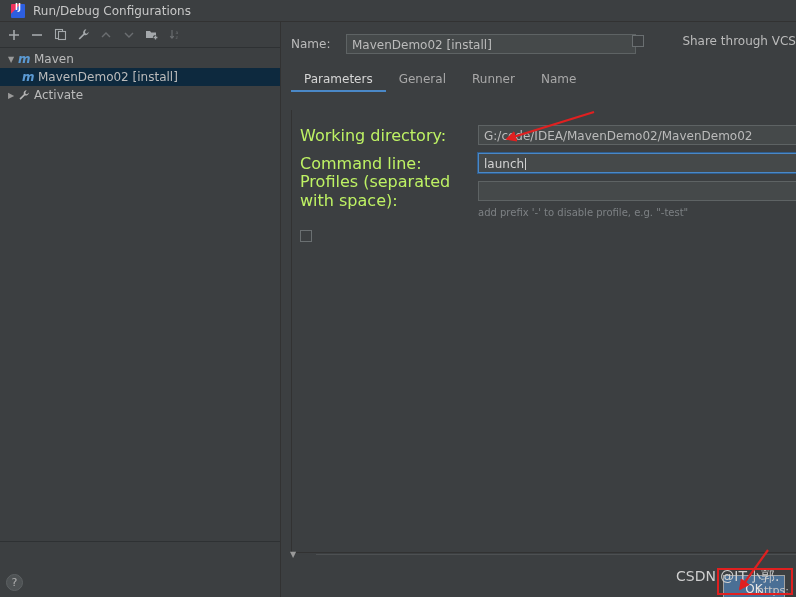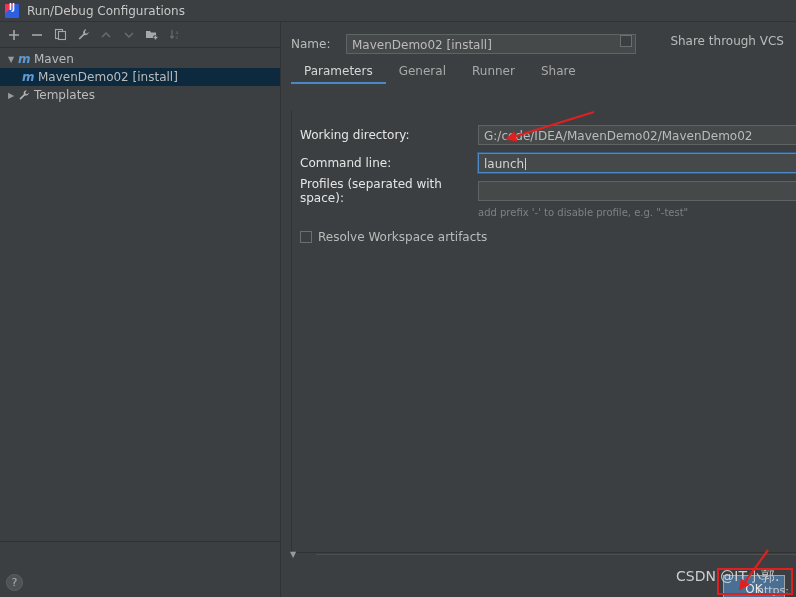--- a/index.html
+++ b/index.html
@@ -16,21 +16,21 @@
     color: #bbbbbb;
     position: relative;
   }
 
   
   .titlebar {
     height: 22px;
     background: #3c3f41;
     display: flex;
     align-items: center;
-    padding-left: 5px;
+    padding-left: 11px;
     border-bottom: 1px solid #323232;
     box-sizing: border-box;
   }
   .idea-icon {
     width: 14px;
     height: 14px;
     position: relative;
     margin-right: 8px;
     flex: 0 0 auto;
     background: linear-gradient(135deg, #f0325c 0%, #f0325c 35%, #2d5fe0 36%, #2d5fe0 100%);
@@ -195,42 +195,42 @@
     font-size: 12px;
     padding: 0 5px;
     font-family: "DejaVu Sans", "Liberation Sans", sans-serif;
     white-space: nowrap;
     overflow: hidden;
   }
   #name-field { width: 290px; }
 
   .share-box {
     position: absolute;
-    right: 12px; top: 12px;
+    right: 0; top: 12px;
     display: flex;
     align-items: center;
     white-space: nowrap;
     gap: 32px;
   }
   .cb {
     width: 12px; height: 12px;
     border: 1px solid #6a6f71;
     background: #3c3f41;
     box-sizing: border-box;
     margin-right: 6px;
     flex: 0 0 12px;
   }
 
   
   .tabs {
     display: flex;
     align-items: flex-end;
     height: 28px;
     padding-left: 7px;
-    margin-top: 0;
+    margin-top: 8px;
   }
   .tab {
     padding: 0 13px 6px 13px;
     font-size: 12px;
     color: #a9a9a9;
     position: relative;
   }
   .tab.active { color: #d6d6d6; }
   .tab.active::after {
     content: "";
@@ -253,22 +253,22 @@
     padding-top: 11px;
   }
   .form-row {
     display: flex;
     align-items: center;
     height: 28px;
     padding-left: 8px;
   }
   .form-label {
     width: 178px;
-    font-size: 12px;
-    color: #e5e5e5;
+    font-size: 16px;
+    color: #bef264;
     flex: 0 0 178px;
   }
   .field-grow {
     flex: 1 1 auto;
     margin-right: 0;
   }
   #workdir-field { height: 20px; }
   #cmdline-field {
     border: 1px solid #4a88c7;
     outline: 1px solid #2f5e8f;
@@ -449,21 +449,21 @@
         <span class="tree-label plain">MavenDemo02 [install]</span>
       </div>
 
       <div class="tree-row">
         <span class="twisty">▶</span>
         <span class="wrench-ic">
           <svg width="12" height="12" viewBox="0 0 13 13">
               <path d="M9.4 1.3a3.3 3.3 0 0 0-3.1 4.4L1.6 10.4l1.2 1.2 4.6-4.6a3.3 3.3 0 0 0 4.3-3.2l-1.9 1.9-1.5-.4-.4-1.5z" fill="#b6b6b6"></path>
             </svg>
         </span>
-        <span class="tree-label">Templates</span>
+        <span class="tree-label">Activate</span>
       </div>
 
     </div>
   </div>
 
   <div class="left-bottom">
     <span class="help-btn">?</span>
   </div>
 
   <div class="splitter"></div>
@@ -477,21 +477,21 @@
 
     <div class="share-box">
       <span class="cb"></span>
       <span>Share through VCS</span>
     </div>
 
     <div class="tabs">
       <span class="tab active">Parameters</span>
       <span class="tab">General</span>
       <span class="tab">Runner</span>
-      <span class="tab">Share</span>
+      <span class="tab">Name</span>
     </div>
 
     <div class="content-panel">
 
       <div class="form-row">
         <span class="form-label">Working directory:</span>
         <span class="text-input field-grow" id="workdir-field">G:/code/IDEA/MavenDemo02/MavenDemo02</span>
       </div>
 
       <div class="form-row">
@@ -501,21 +501,20 @@
 
       <div class="form-row">
         <span class="form-label">Profiles (separated with space):</span>
         <span class="text-input field-grow" id="profiles-field"></span>
       </div>
 
       <div class="hint">add prefix '-' to disable profile, e.g. "-test"</div>
 
       <div class="cb-row">
         <span class="cb"></span>
-        <span>Resolve Workspace artifacts</span>
       </div>
 
     </div>
   </div>
 
 </div>
 
 <div class="before-launch">
   <span class="bl-twisty">▼</span>
   <span class="bl-line"></span>

